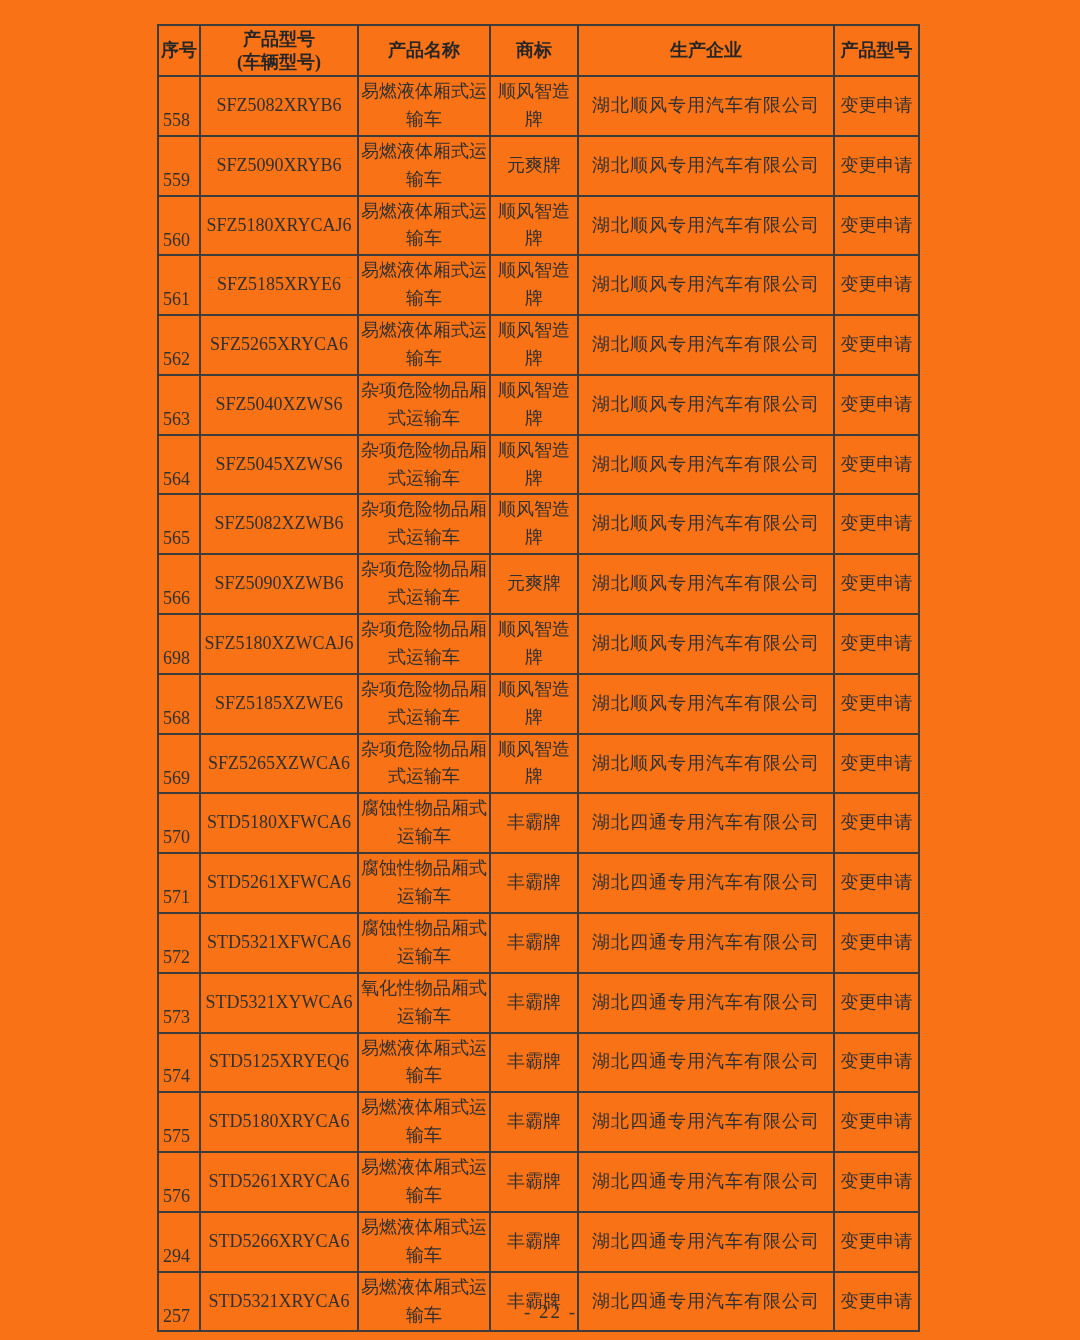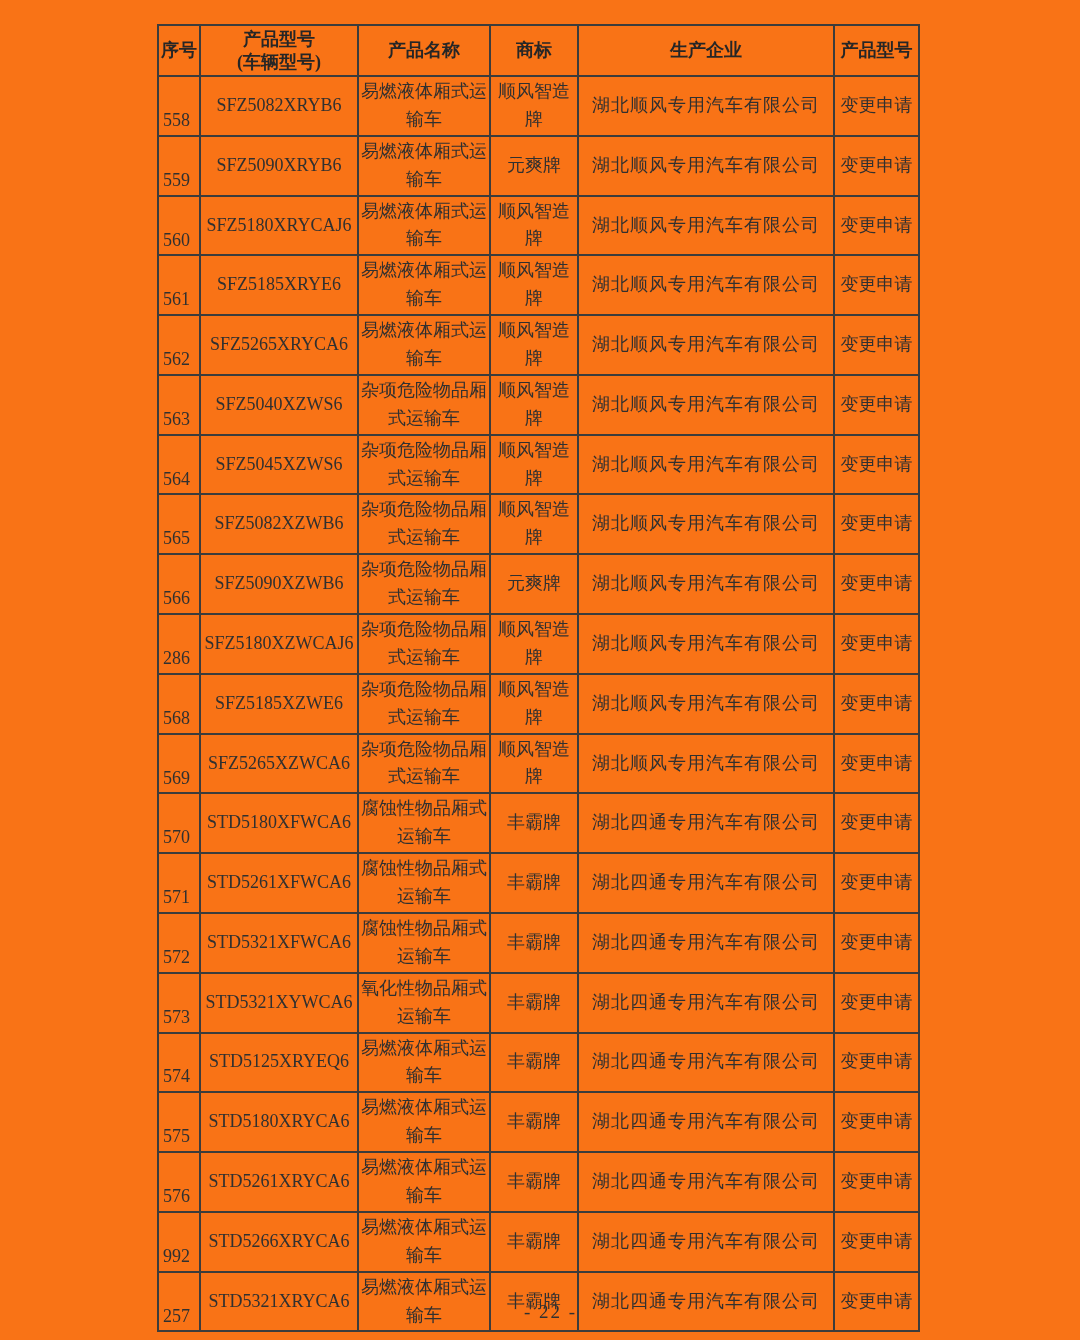--- a/index.html
+++ b/index.html
@@ -163,21 +163,21 @@
         </tr>
         <tr>
           <td class="col-seq">566</td>
           <td class="col-model">SFZ5090XZWB6</td>
           <td class="col-name">杂项危险物品厢式运输车</td>
           <td class="col-brand">元爽牌</td>
           <td class="col-company">湖北顺风专用汽车有限公司</td>
           <td class="col-type">变更申请</td>
         </tr>
         <tr>
-          <td class="col-seq">286</td>
+          <td class="col-seq">698</td>
           <td class="col-model">SFZ5180XZWCAJ6</td>
           <td class="col-name">杂项危险物品厢式运输车</td>
           <td class="col-brand">顺风智造牌</td>
           <td class="col-company">湖北顺风专用汽车有限公司</td>
           <td class="col-type">变更申请</td>
         </tr>
         <tr>
           <td class="col-seq">568</td>
           <td class="col-model">SFZ5185XZWE6</td>
           <td class="col-name">杂项危险物品厢式运输车</td>
@@ -243,21 +243,21 @@
         </tr>
         <tr>
           <td class="col-seq">576</td>
           <td class="col-model">STD5261XRYCA6</td>
           <td class="col-name">易燃液体厢式运输车</td>
           <td class="col-brand">丰霸牌</td>
           <td class="col-company">湖北四通专用汽车有限公司</td>
           <td class="col-type">变更申请</td>
         </tr>
         <tr>
-          <td class="col-seq">992</td>
+          <td class="col-seq">294</td>
           <td class="col-model">STD5266XRYCA6</td>
           <td class="col-name">易燃液体厢式运输车</td>
           <td class="col-brand">丰霸牌</td>
           <td class="col-company">湖北四通专用汽车有限公司</td>
           <td class="col-type">变更申请</td>
         </tr>
         <tr>
           <td class="col-seq">257</td>
           <td class="col-model">STD5321XRYCA6</td>
           <td class="col-name">易燃液体厢式运输车</td>

